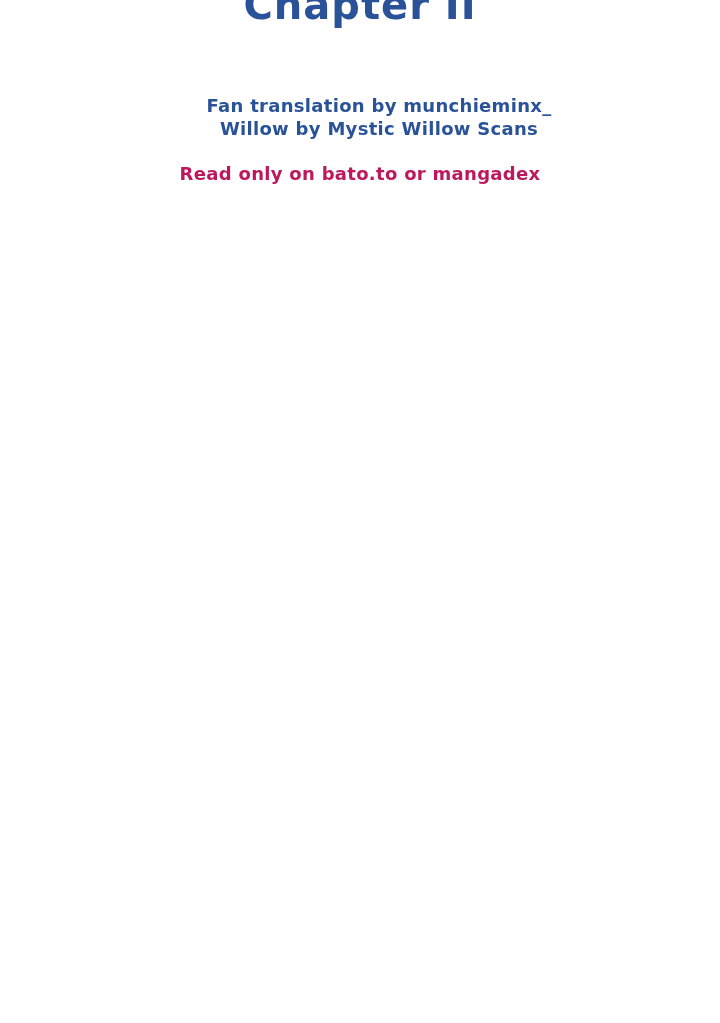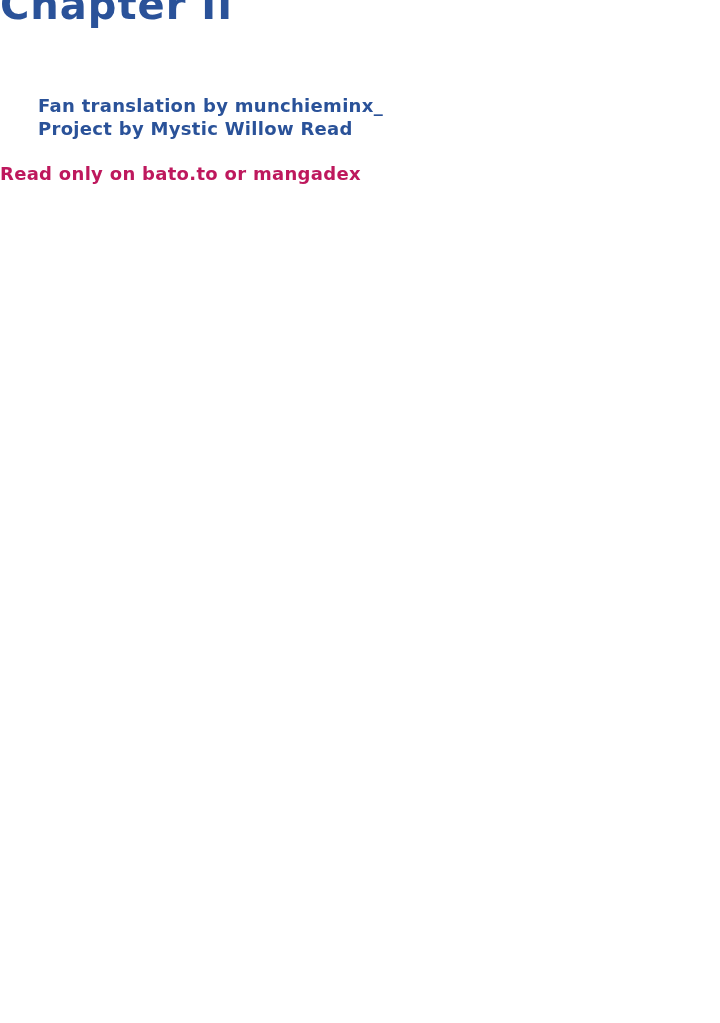--- a/index.html
+++ b/index.html
@@ -8,20 +8,21 @@
     background: #ffffff;
   }
   .page {
     position: relative;
     width: 720px;
     height: 879px;
     background: #ffffff;
     overflow: hidden;
     font-family: "DejaVu Sans", sans-serif;
     color: #2a5299;
+    text-align: center;
   }
   .chapter-title {
     position: absolute;
     top: -15px;               
     left: 0;
     right: 0;
     margin: 0;
     font-size: 40px;
     line-height: 1;
     font-weight: bold;
@@ -57,17 +58,17 @@
   }
 </style>
 </head>
 <body>
 
 <div class="page">
   <h1 class="chapter-title">Chapter II</h1>
 
   <div class="credits">
     <p class="credit-line">Fan translation by munchieminx_</p>
-    <p class="credit-line">Project by Mystic Willow Read</p>
+    <p class="credit-line">Willow by Mystic Willow Scans</p>
   </div>
 
   <p class="read-notice">Read only on bato.to or mangadex</p>
 </div>
 
 </body></html>

